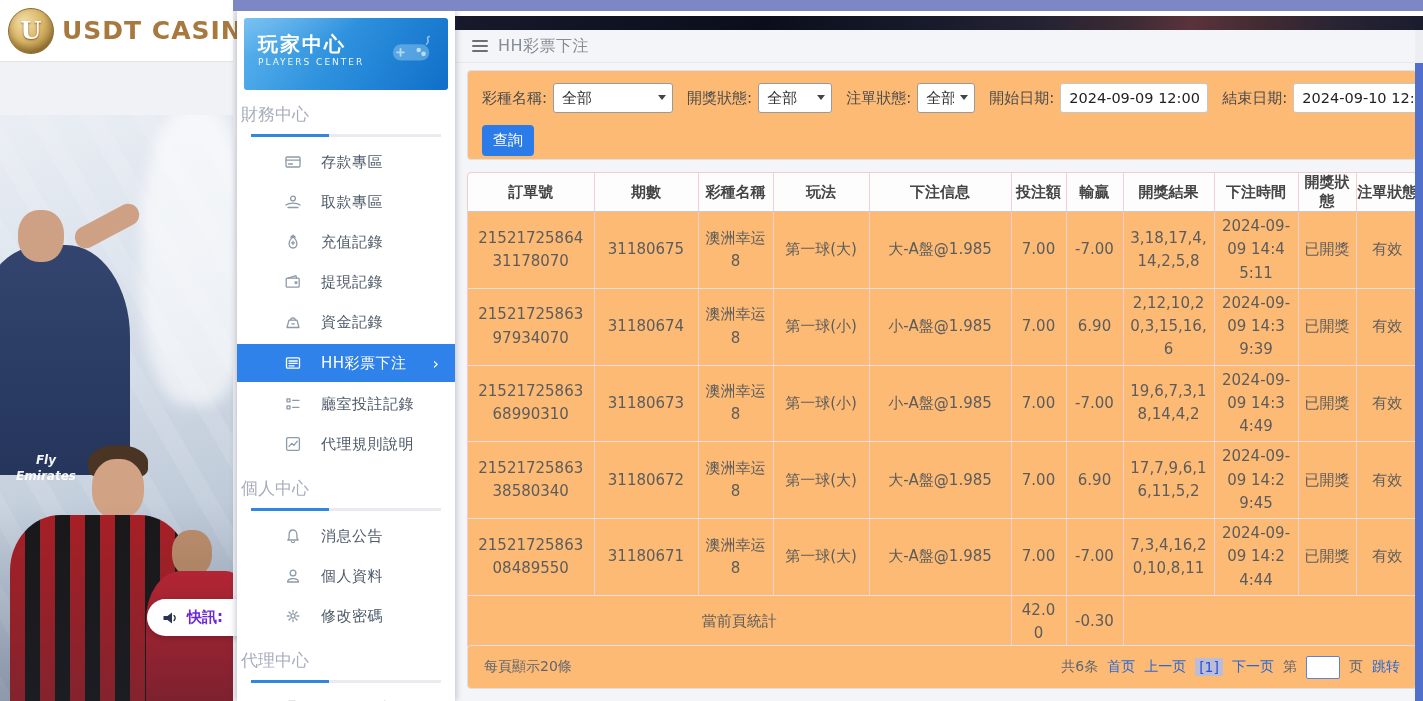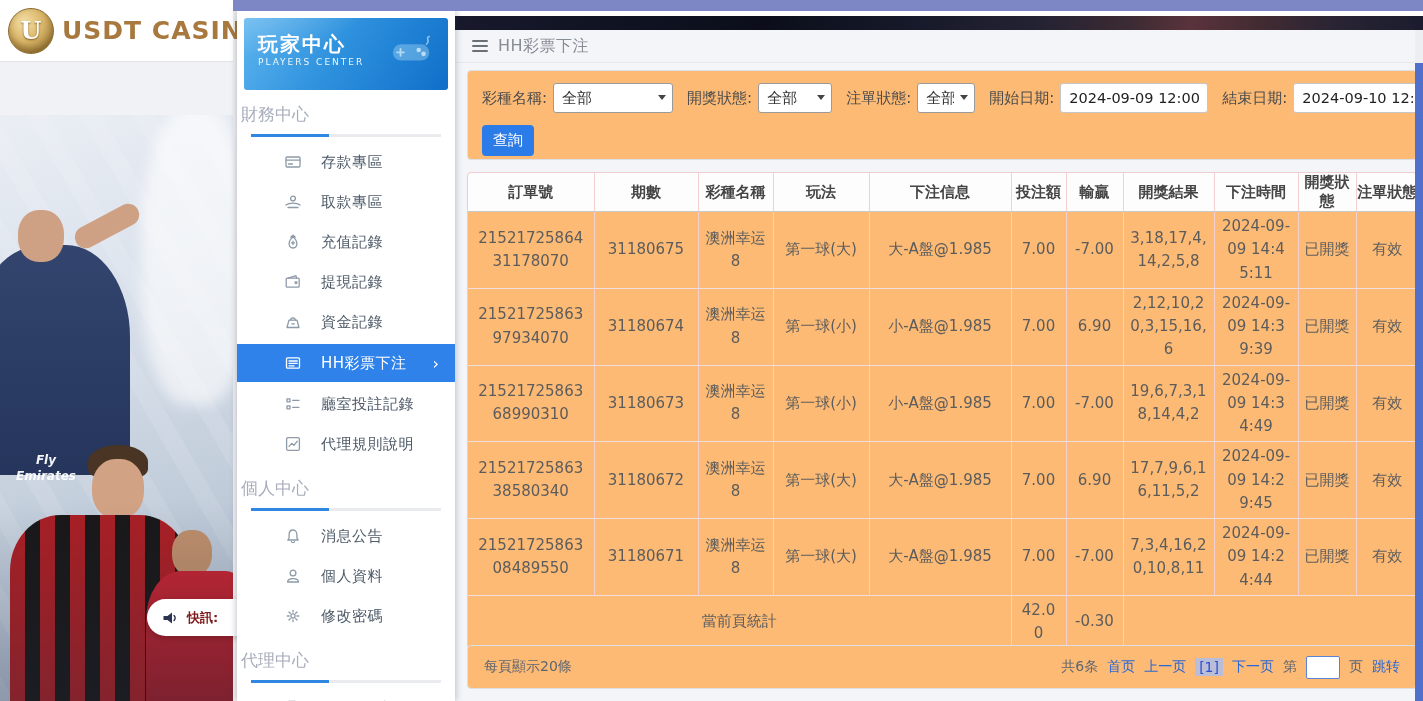--- a/index.html
+++ b/index.html
@@ -21,21 +21,21 @@
   .p1-head { position:absolute; left:18px; top:95px; width:46px; height:52px; background:#cfa184; border-radius:45%; }
   .p1-arm { position:absolute; left:72px; top:100px; width:70px; height:22px; background:#cfa184; border-radius:12px; transform:rotate(-28deg); }
   .p2-hair { position:absolute; left:88px; top:330px; width:60px; height:34px; background:#4a3524; border-radius:50% 50% 30% 30%; }
   .p2-head { position:absolute; left:92px; top:344px; width:52px; height:60px; background:#d2a284; border-radius:45%; }
   .p2-body { position:absolute; left:10px; top:400px; width:180px; height:200px; border-radius:28% 28% 0 0; background:repeating-linear-gradient(90deg,#a91f25 0 15px,#191718 15px 30px); }
   .p3-head { position:absolute; left:172px; top:415px; width:40px; height:46px; background:#bd8e6b; border-radius:45%; }
   .p3-body { position:absolute; left:146px; top:456px; width:100px; height:140px; border-radius:35% 20% 0 0; background:linear-gradient(180deg,#c32432,#9d1c28); }
   .photo .dim { position:absolute; left:0; right:0; bottom:0; height:200px; background:linear-gradient(180deg, rgba(35,45,65,0), rgba(35,45,65,.28)); }
   .jersey-text { position:absolute; left:14px; top:298px; width:64px; color:rgba(255,255,255,.95); font-size:12px; font-style:italic; font-weight:bold; line-height:1.3; text-align:center;margin-top:40px; }
   .ticker-pill { position:absolute; left:147px; top:599px; width:95px; height:37px; background:#fff; border-radius:19px 0 0 19px; box-shadow:0 2px 6px rgba(0,0,0,.2); display:flex; align-items:center; gap:8px; padding-left:14px; z-index:4; }
-  .ticker-pill span { font-size:13px; font-weight:bold; color:#7f1d1d; white-space:nowrap; }
+  .ticker-pill span { font-size:15px; font-weight:bold; color:#6d28d9; white-space:nowrap; }
 
   
   .top-strip { position:absolute; left:233px; right:0; top:0; height:11px; background:#7e87c5; z-index:6; }
 
   
   .sidebar { position:absolute; left:237px; top:10px; width:218px; height:691px; background:#fff; box-shadow:0 0 7px rgba(40,50,70,.35); z-index:5; overflow:hidden; }
   .sidebar-header { margin:8px 7px 0 7px; height:72px; border-radius:3px; background:linear-gradient(120deg,#5cb4ee 0%,#2f92de 45%,#0f6fc9 100%); display:flex; align-items:center; justify-content:space-between; padding:0 12px 8px 14px; position:relative; overflow:hidden; }
   .sidebar-header::before { content:""; position:absolute; left:-20px; top:-30px; width:160px; height:70px; background:radial-gradient(ellipse at top left, rgba(255,255,255,.35), rgba(255,255,255,0) 70%); }
   .sb-title { font-size:20px; font-weight:bold; color:#fff; letter-spacing:2px; line-height:1.1; }
   .sb-sub { font-size:9px; color:rgba(255,255,255,.92); letter-spacing:2px; margin-top:2px; }

